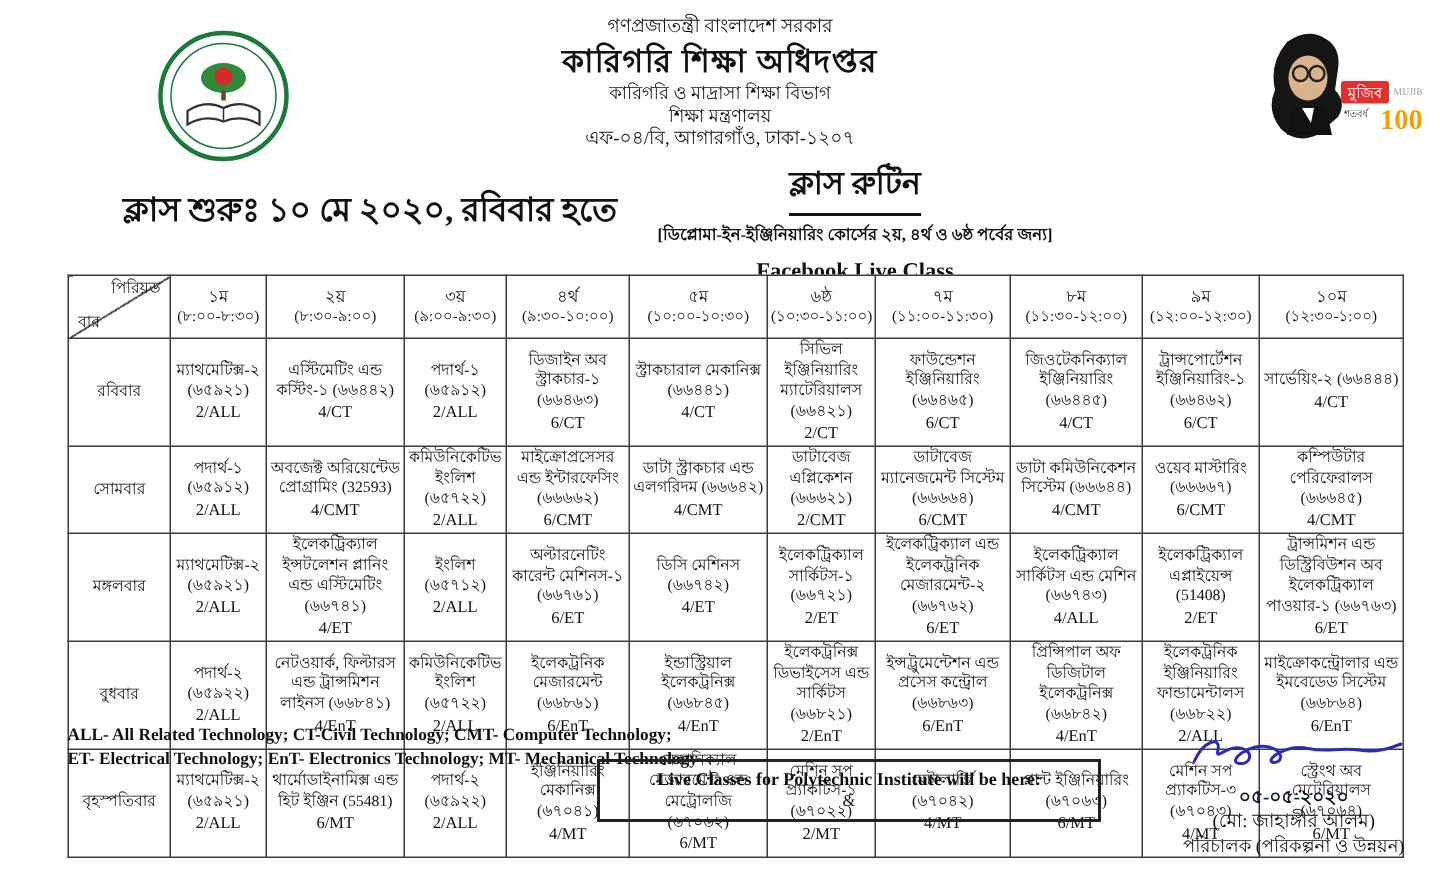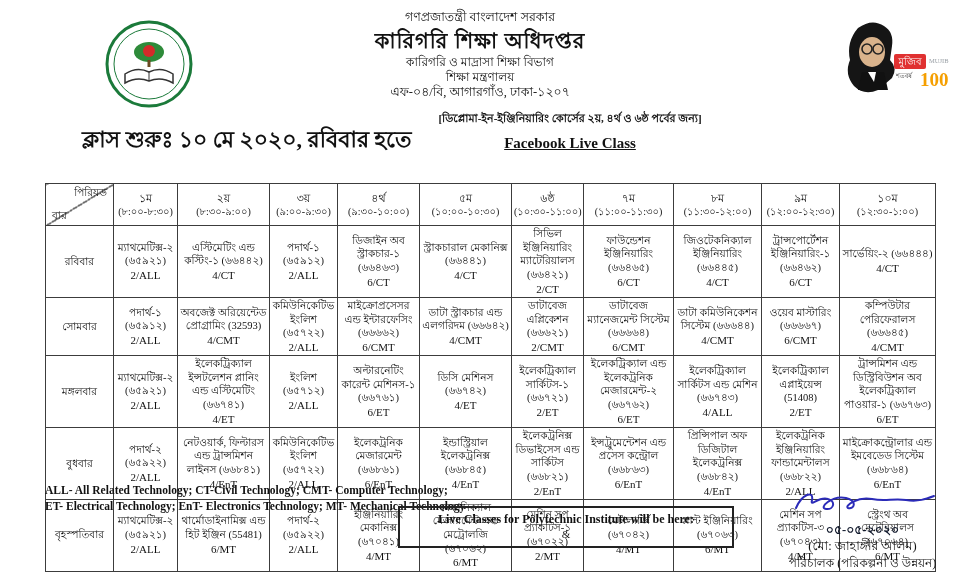--- a/index.html
+++ b/index.html
@@ -80,20 +80,21 @@
     <path d="M40 56 L48 56 L46 66 Z" fill="#fff"></path>
     <rect x="66" y="38" width="32" height="15" rx="2" fill="#e03131"></rect>
     <text x="82" y="49" text-anchor="middle" font-size="10" fill="#ffffff">মুজিব</text>
     <text x="101" y="47" font-size="6.5" fill="#9aa0a6">MUJIB</text>
     <text x="68" y="62" font-size="6.5" fill="#333">শতবর্ষ</text>
     <text x="92" y="70" font-size="19" font-weight="bold" fill="#f59f00">100</text>
   </svg>
 
   <div class="abs start-note">ক্লাস শুরুঃ ১০ মে ২০২০, রবিবার হতে</div>
   <div class="abs routine-block">
+    <div><span class="routine-title">ক্লাস রুটিন</span></div>
     <div class="subtitle">[ডিপ্লোমা-ইন-ইঞ্জিনিয়ারিং কোর্সের ২য়, ৪র্থ ও ৬ষ্ঠ পর্বের জন্য]</div>
     <div class="live-label">Facebook Live Class</div>
   </div>
 
   <table class="routine">
     <colgroup>
       <col style="width:68px">
         <col style="width:64px">
         <col style="width:92px">
       <col style="width:68px">

